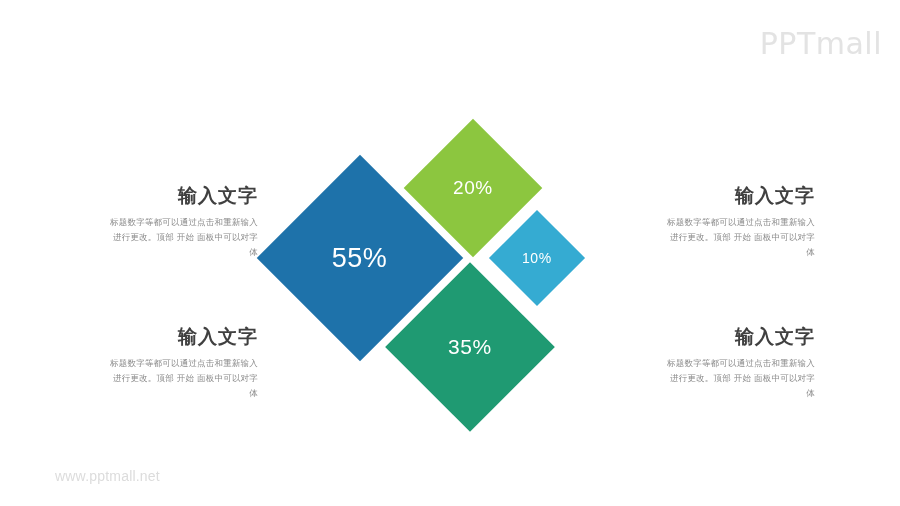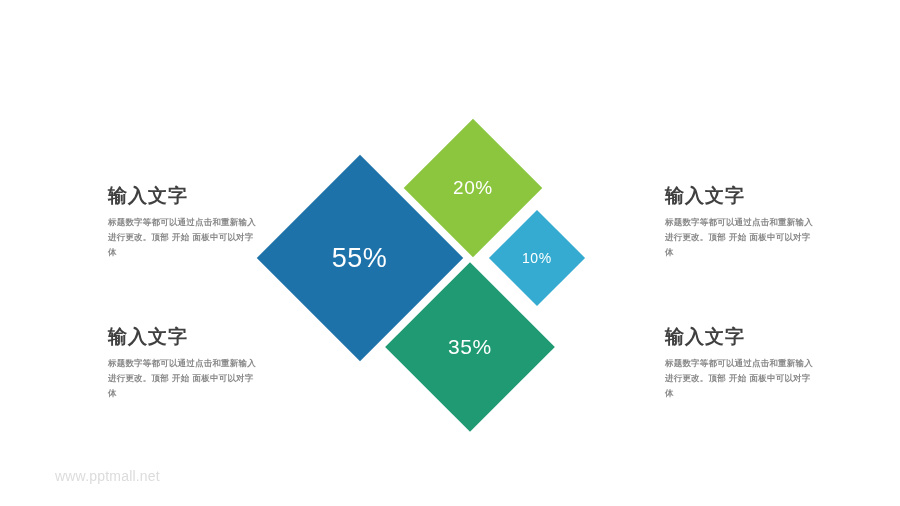--- a/index.html
+++ b/index.html
@@ -75,51 +75,52 @@
 
   .d-blue  .pct { font-size: 27px; }
   .d-green .pct { font-size: 19px; }
   .d-cyan  .pct { font-size: 14px; }
   .d-teal  .pct { font-size: 21px; }
 
   
   .text-block {
     position: absolute;
     width: 150px;
+    text-align: right;
   }
   .text-block .tb-title {
     font-size: 19px;
     font-weight: bold;
     color: #404040;
     letter-spacing: 1px;
     margin: 0 0 9px 0;
     font-family: "DejaVu Sans", sans-serif;
     line-height: 1.1;
   }
   .text-block .tb-body {
     font-size: 8.5px;
     line-height: 1.75;
     color: #8a8a8a;
     margin: 0;
     letter-spacing: 0.2px;
     font-family: "DejaVu Sans", sans-serif;
     word-break: break-all;
-    font-weight: bold;
   }
 
   .tb-tl { left: 108px; top: 185px; }
   .tb-bl { left: 108px; top: 326px; }
   .tb-tr { left: 665px; top: 185px; }
   .tb-br { left: 665px; top: 326px; }
 </style>
 </head>
 <body>
 
 <div class="slide">
 
+  <div class="brand-logo">PPTmall</div>
 
   <div class="diagram">
 
     <div class="diamond d-blue">
       <span class="pct">55%</span>
     </div>
 
     <div class="diamond d-green">
       <span class="pct">20%</span>
     </div>

